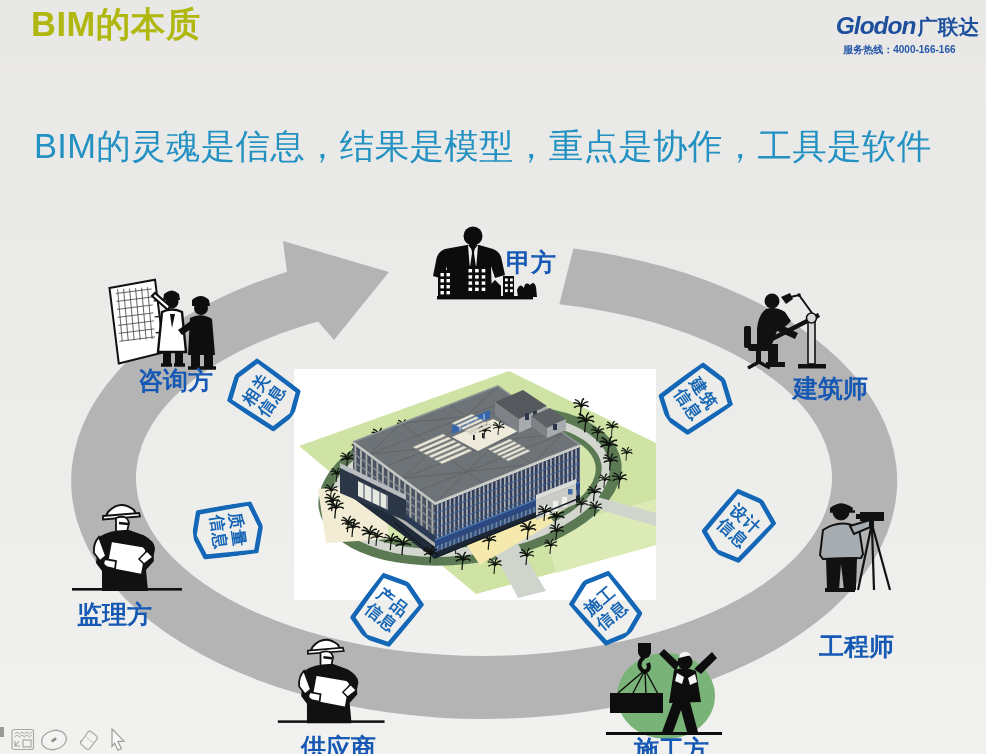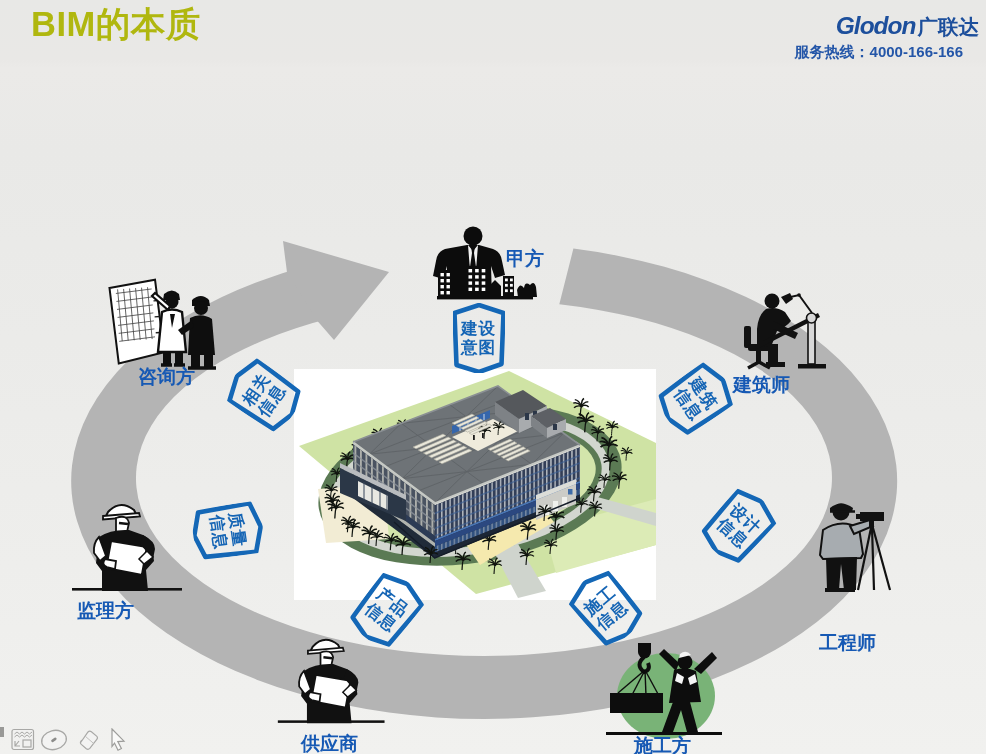--- a/index.html
+++ b/index.html
@@ -6,30 +6,30 @@
   body { font-family: "Liberation Sans", sans-serif; }
   .slide {
     position: relative; width: 986px; height: 754px; overflow: hidden;
     background: linear-gradient(180deg, #e8e8e6 0%, #e9e8e6 8%, #ebeae8 9%, #e9e9e7 20%, #ebebe9 45%, #eeeeec 75%, #f1f1ef 100%);
   }
   .art { position:absolute; left:0; top:0; }
   .title {
     position:absolute; left:31px; top:2px; font-size:34.5px; font-weight:bold;
     color:#b0b70f; letter-spacing:0.5px;
   }
-  .logo { position:absolute; right:7px; top:12px; text-align:right; color:#1d4f9c; }
+  .logo { position:absolute; right:7px; top:12px; text-align:center; color:#1d4f9c; }
   .logo .latin { font-size:24.5px; font-weight:bold; font-style:italic; letter-spacing:-1px; }
   .logo .cjk { font-size:20.5px; font-weight:bold; margin-left:2px; }
-  .logo .hotline { font-size:15px; font-weight:bold; color:#2456a8; margin-top:2px; margin-right:16px; letter-spacing:0; }
+  .logo .hotline { font-size:10px; font-weight:bold; color:#2456a8; margin-top:2px; margin-right:16px; letter-spacing:0; }
   .headline {
     position:absolute; left:34px; top:124px; font-size:34.5px;
     color:#2391c2; white-space:nowrap; letter-spacing:0.3px;
   }
   .rolelabel {
-    position:absolute; font-size:19px; font-weight:bold; color:#1659b4; white-space:nowrap;
+    position:absolute; font-size:25px; font-weight:bold; color:#1659b4; white-space:nowrap;
   }
   .badge { position:absolute; width:52px; height:70px; }
   .badge svg { position:absolute; left:0; top:0; }
   .badge-text {
     position:absolute; left:0; top:0; width:52px; height:70px;
     display:flex; flex-direction:column; align-items:center; justify-content:center;
     font-size:16.5px; line-height:19px; font-weight:600; color:#1565b5; letter-spacing:1px;
   }
   .toolbar { position:absolute; left:0; top:726px; width:140px; height:26px; opacity:0.85; }
   .tbtn { position:absolute; top:2px; cursor:pointer; }
@@ -407,38 +407,30 @@
 <use href="#palm" transform="translate(256,185) scale(0.65)"></use>
 <use href="#palm" transform="translate(250,152) scale(0.7)"></use>
 </g>
 </svg>
 
 <div class="title" data-name="slide-title">BIM的本质</div>
 <div class="logo" data-name="brand-logo">
   <span class="latin" data-name="brand-logo-latin">Glodon</span><span class="cjk" data-name="brand-logo-cjk">广联达</span>
   <div class="hotline" data-name="brand-hotline">服务热线：4000-166-166</div>
 </div>
+<div class="headline" data-name="slide-headline">BIM的灵魂是信息，结果是模型，重点是协作，工具是软件</div>
 
 <div class="rolelabel" data-name="role-label-client" style="left:506px;top:246px">甲方</div>
 <div class="rolelabel" data-name="role-label-consultant" style="left:138px;top:364px">咨询方</div>
-<div class="rolelabel" data-name="role-label-architect" style="left:733px;top:372px">建筑师</div>
+<div class="rolelabel" data-name="role-label-architect" style="left:793px;top:372px">建筑师</div>
 <div class="rolelabel" data-name="role-label-engineer" style="left:819px;top:630px">工程师</div>
 <div class="rolelabel" data-name="role-label-supervisor" style="left:77px;top:598px">监理方</div>
 <div class="rolelabel" data-name="role-label-supplier" style="left:301px;top:731px">供应商</div>
 <div class="rolelabel" data-name="role-label-contractor" style="left:634px;top:733px">施工方</div>
 
-<div class="badge" data-name="info-badge-intent" style="left:452.5px;top:302.5px;transform:rotate(0deg)">
-  <svg width="52" height="70" viewBox="0 0 52 70" data-name="badge-shield-icon">
-    <path d="M26 2 L50.5 10 L48.5 61 L26 69 L3.5 62 L1.5 10 Z" fill="none" stroke="#1467b6" stroke-width="4.6" stroke-linejoin="round"></path>
-  </svg>
-  <div class="badge-text">
-    <span data-name="badge-line1">建设</span>
-    <span data-name="badge-line2">意图</span>
-  </div>
-</div>
 <div class="badge" data-name="info-badge-related" style="left:237.5px;top:360px;transform:rotate(-55deg)">
   <svg width="52" height="70" viewBox="0 0 52 70" data-name="badge-shield-icon">
     <path d="M26 2 L50.5 10 L48.5 61 L26 69 L3.5 62 L1.5 10 Z" fill="none" stroke="#1467b6" stroke-width="4.6" stroke-linejoin="round"></path>
   </svg>
   <div class="badge-text">
     <span data-name="badge-line1">相关</span>
     <span data-name="badge-line2">信息</span>
   </div>
 </div>
 <div class="badge" data-name="info-badge-building" style="left:670px;top:364px;transform:rotate(55deg)">

